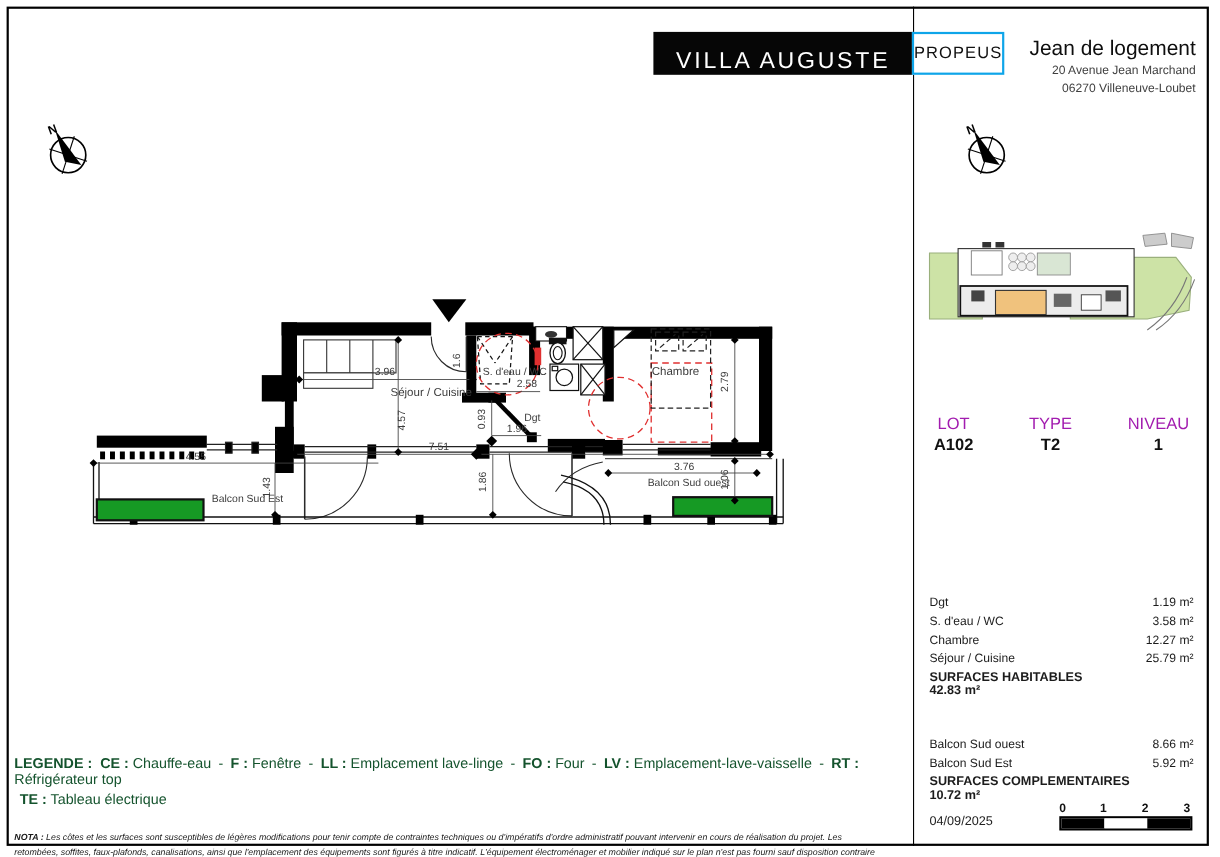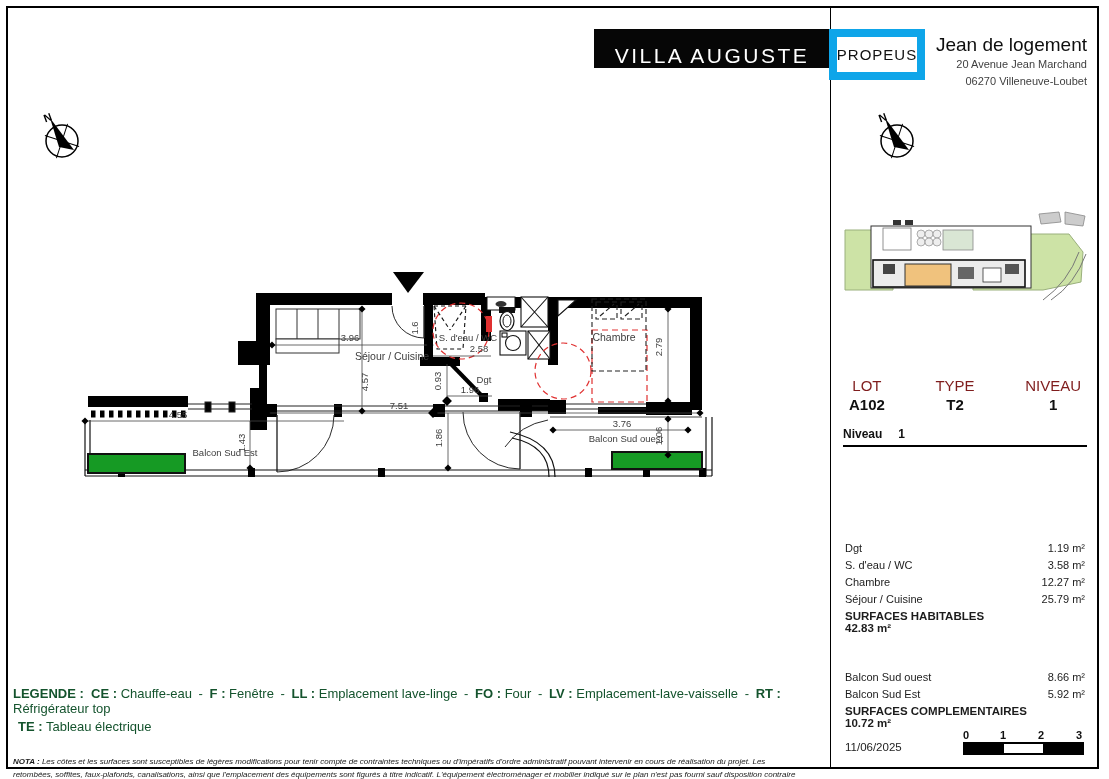--- a/index.html
+++ b/index.html
@@ -4,30 +4,30 @@
 <style>
   html,body{margin:0;padding:0;background:#fff;}
   .sheet{position:relative;width:1109px;height:779px;background:#fff;overflow:hidden;
          font-family:"Liberation Sans",sans-serif;color:#111;}
   .frame{position:absolute;left:6px;top:6px;width:1093px;height:763px;border:2px solid #000;box-sizing:border-box;}
   .col-divider{position:absolute;left:830px;top:6px;width:1px;height:763px;background:#000;}
 
   
   .banner{position:absolute;left:594px;top:29px;width:236px;height:39px;background:#060606;color:#fff;
           display:flex;align-items:flex-end;justify-content:center;font-size:21px;letter-spacing:2.5px;}
-  .brandbox{position:absolute;left:829px;top:29px;width:80px;height:35px;background:#fff;border:8px solid #0ea5e9;
+  .brandbox{position:absolute;left:829px;top:29px;width:80px;height:35px;background:#fff;border:2px solid #0ea5e9;
           display:flex;align-items:center;justify-content:center;font-size:15px;letter-spacing:1px;}
   .planheader{position:absolute;right:22px;top:34px;text-align:right;}
   .plan-title{font-size:19px;color:#0e0e0e;}
   .addr{font-size:11px;color:#3f3f3f;line-height:1.55;margin-top:0;}
 
   
   .unit-row{position:absolute;left:843px;top:377px;width:244px;display:flex;justify-content:space-between;padding:0 6px;box-sizing:border-box;}
   .unit-col{text-align:center;}
-  .unit-label{font-size:15px;color:#7f1d1d;}
+  .unit-label{font-size:15px;color:#a21caf;}
   .unit-value{font-size:15px;font-weight:bold;margin-top:2px;}
   .level-line{position:absolute;left:843px;top:427px;width:244px;border-bottom:2px solid #000;padding-bottom:4px;
           font-size:12px;font-weight:bold;}
   .level-line .lv{margin-left:16px;}
 
   
   .surfaces{position:absolute;left:845px;top:542px;width:240px;font-size:11px;color:#1c1c1c;}
   .srow{display:flex;justify-content:space-between;margin-bottom:5px;}
   .stotal{display:flex;justify-content:space-between;font-weight:bold;font-size:11.5px;margin-top:4px;flex-direction:column;}
   .sgap{height:37px;}
@@ -326,23 +326,20 @@
     </div>
     <div class="unit-col">
       <div class="unit-label">TYPE</div>
       <div class="unit-value">T2</div>
     </div>
     <div class="unit-col">
       <div class="unit-label">NIVEAU</div>
       <div class="unit-value">1</div>
     </div>
   </div>
-  <div class="level-line">
-    <span>Niveau</span><span class="lv">1</span>
-  </div>
 
   <div class="surfaces">
     <div class="srow">
       <span>Dgt</span>
       <span>1.19 m²</span>
     </div>
     <div class="srow">
       <span>S. d'eau / WC</span>
       <span>3.58 m²</span>
     </div>
@@ -391,21 +388,21 @@
     <div class="legend-line2">
       <span class="item"><b>TE :</b> <span>Tableau électrique</span></span>
     </div>
   </div>
 
   <div class="nota">
     <b>NOTA :</b>
     <span>Les côtes et les surfaces sont susceptibles de légères modifications pour tenir compte de contraintes techniques ou d'impératifs d'ordre administratif pouvant intervenir en cours de réalisation du projet. Les retombées, soffites, faux-plafonds, canalisations, ainsi que l'emplacement des équipements sont figurés à titre indicatif. L'équipement électroménager et mobilier indiqué sur le plan n'est pas fourni sauf disposition contraire dans la notice descriptive Les aménagements du logement sont figurés à titre purement indicatif et constituent une proposition d'aménagement</span>
   </div>
 
-  <div class="date">11/06/2025</div>
+  <div class="date">04/09/2025</div>
   <div class="scalebar">
     <div class="ticks">
       <span style="left:3px">0</span>
       <span style="left:40px">1</span>
       <span style="left:78px">2</span>
       <span style="left:116px">3</span>
     </div>
     <div class="bar">
       <div class="seg" style="background:#000"></div>
       <div class="seg" style="background:#fff"></div>

